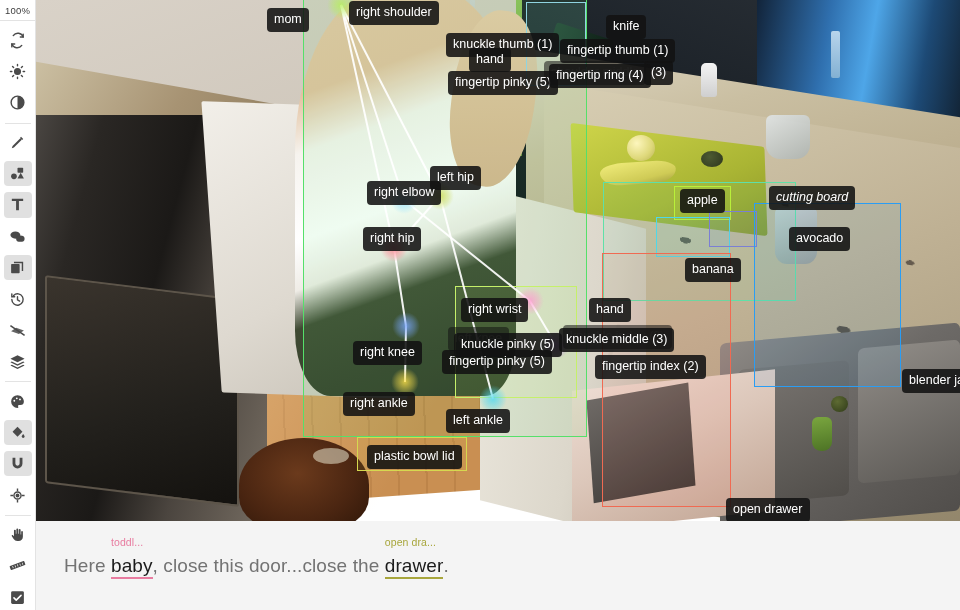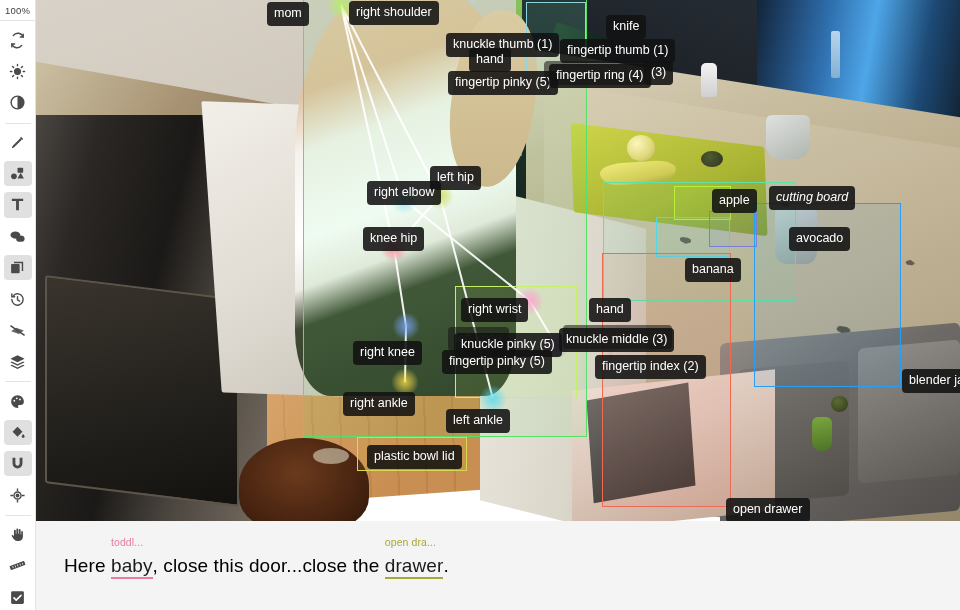--- a/index.html
+++ b/index.html
@@ -189,21 +189,21 @@
     position:absolute; left:28px; top:34px;
     font-size: 19px; color:#1b1b1b; letter-spacing: .1px;
     white-space: nowrap;
   }
   .ent { position:relative; display:inline-block; }
   .ent > .ent-text { border-bottom: 2.5px solid currentColor; padding-bottom: 1px; }
   .ent-label {
     position:absolute; left:0; top:-19px;
     font-size: 10.5px; letter-spacing:.1px; white-space:nowrap;
   }
-  .plain { color:#000000; }
+  .plain { color:#737373; }
 </style>
 </head>
 <body>
 
 <div id="app">
 
   <div class="toolbar">
     <div class="zoom-level">100%</div>
 
     <div class="tool" title="Refresh">
@@ -410,35 +410,35 @@
             <div style="position: absolute; left: 354px; top: 186px; width: 28px; height: 28px; border-radius: 50%; background: radial-gradient(circle, rgba(143, 224, 255, 0.8) 0%, rgba(143, 224, 255, 0.333) 45%, transparent 70%);"></div>
             <div style="position: absolute; left: 344px; top: 234px; width: 28px; height: 28px; border-radius: 50%; background: radial-gradient(circle, rgba(255, 122, 138, 0.8) 0%, rgba(255, 122, 138, 0.333) 45%, transparent 70%);"></div>
             <div style="position: absolute; left: 390px; top: 182px; width: 28px; height: 28px; border-radius: 50%; background: radial-gradient(circle, rgba(200, 216, 74, 0.8) 0%, rgba(200, 216, 74, 0.333) 45%, transparent 70%);"></div>
             <div style="position: absolute; left: 356px; top: 312px; width: 28px; height: 28px; border-radius: 50%; background: radial-gradient(circle, rgba(122, 168, 255, 0.8) 0%, rgba(122, 168, 255, 0.333) 45%, transparent 70%);"></div>
             <div style="position: absolute; left: 355px; top: 368px; width: 28px; height: 28px; border-radius: 50%; background: radial-gradient(circle, rgba(255, 227, 74, 0.8) 0%, rgba(255, 227, 74, 0.333) 45%, transparent 70%);"></div>
             <div style="position: absolute; left: 443px; top: 385px; width: 28px; height: 28px; border-radius: 50%; background: radial-gradient(circle, rgba(79, 216, 240, 0.8) 0%, rgba(79, 216, 240, 0.333) 45%, transparent 70%);"></div>
             <div style="position: absolute; left: 480px; top: 287px; width: 28px; height: 28px; border-radius: 50%; background: radial-gradient(circle, rgba(255, 154, 209, 0.8) 0%, rgba(255, 154, 209, 0.333) 45%, transparent 70%);"></div>
             <div style="position: absolute; left: 506px; top: 331px; width: 28px; height: 28px; border-radius: 50%; background: radial-gradient(circle, rgba(176, 122, 219, 0.8) 0%, rgba(176, 122, 219, 0.333) 45%, transparent 70%);"></div>
           </div>
         <div id="labels">
-            <div class="tag" style="left: 231px; top: 2px;">mom</div>
+            <div class="tag" style="left: 231px; top: 8px;">mom</div>
             <div class="tag" style="left: 313px; top: 1px;">right shoulder</div>
             <div class="tag" style="left: 570px; top: 15px;">knife</div>
             <div class="tag" style="left: 410px; top: 33px;">knuckle thumb (1)</div>
             <div class="tag" style="left: 524px; top: 39px;">fingertip thumb (1)</div>
             <div class="tag" style="left: 433px; top: 48px;">hand</div>
             <div class="tag dim" style="left: 508px; top: 61px;">shoulder middle</div>
             <div class="tag" style="left: 608px; top: 61px;">(3)</div>
             <div class="tag" style="left: 412px; top: 71px;">fingertip pinky (5)</div>
             <div class="tag" style="left: 513px; top: 64px;">fingertip ring (4)</div>
             <div class="tag" style="left: 394px; top: 166px;">left hip</div>
             <div class="tag" style="left: 331px; top: 181px;">right elbow</div>
-            <div class="tag" style="left: 327px; top: 227px;">knee hip</div>
+            <div class="tag" style="left: 327px; top: 227px;">right hip</div>
             <div class="tag" style="left: 733px; top: 186px; font-style: italic;">cutting board</div>
-            <div class="tag" style="left: 676px; top: 189px;">apple</div>
+            <div class="tag" style="left: 644px; top: 189px;">apple</div>
             <div class="tag" style="left: 725px; top: 227px; margin-left: 28px;">avocado</div>
             <div class="tag" style="left: 649px; top: 258px;">banana</div>
             <div class="tag" style="left: 425px; top: 298px;">right wrist</div>
             <div class="tag" style="left: 553px; top: 298px;">hand</div>
             <div class="tag dim" style="left: 412px; top: 327px;">left knee</div>
             <div class="tag dim" style="left: 527px; top: 325px;">knuckle index (2)</div>
             <div class="tag" style="left: 418px; top: 333px;">knuckle pinky (5)</div>
             <div class="tag" style="left: 523px; top: 328px;">knuckle middle (3)</div>
             <div class="tag" style="left: 317px; top: 341px;">right knee</div>
             <div class="tag" style="left: 406px; top: 350px;">fingertip pinky (5)</div>

